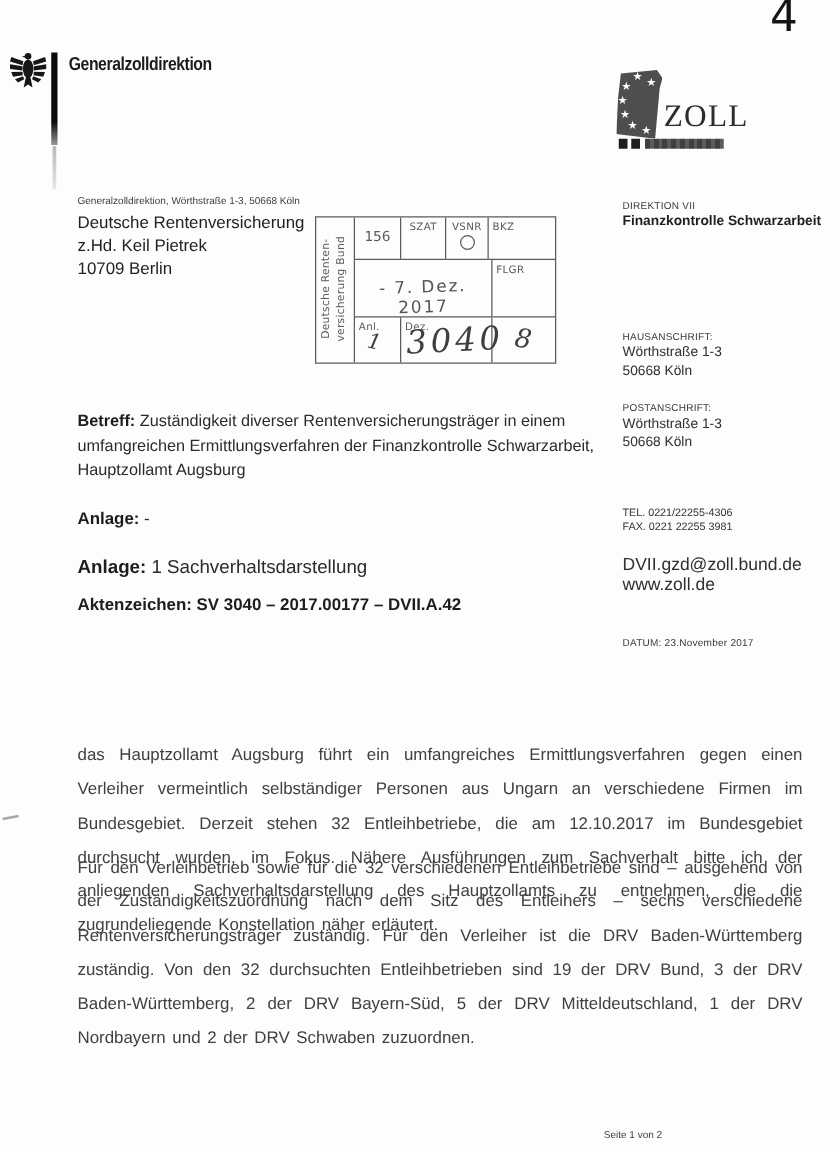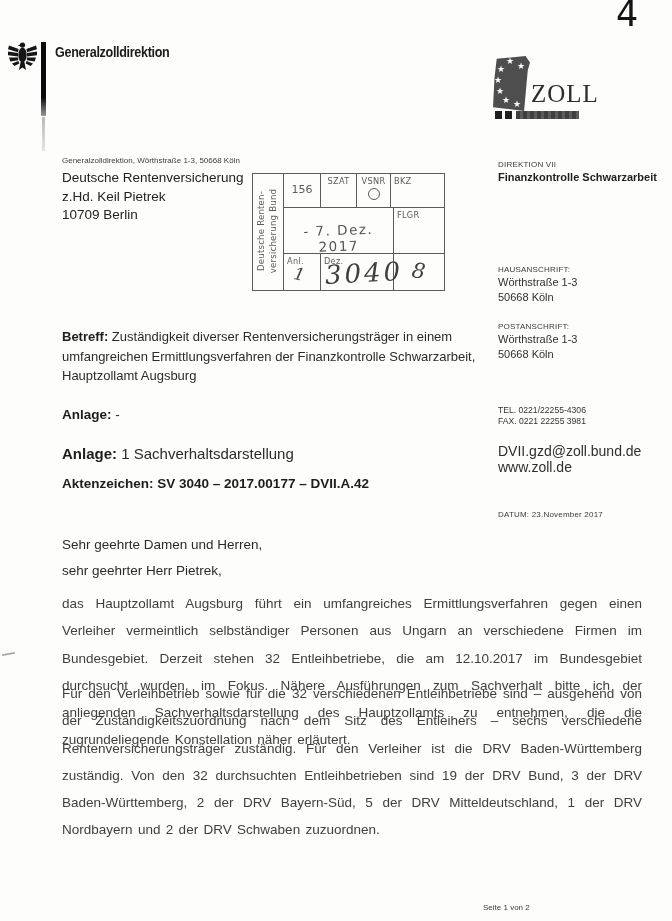--- a/index.html
+++ b/index.html
@@ -199,22 +199,18 @@
     <div>DVII.gzd@zoll.bund.de</div>
     <div>www.zoll.de</div>
   </div>
   <div class="abs ilbl" style="left:498px;top:510px">DATUM: 23.November 2017</div>
 
   <div class="abs refblock"><span class="b">Betreff:</span><span> Zuständigkeit diverser Rentenversicherungsträger in einem umfangreichen Ermittlungsverfahren der Finanzkontrolle Schwarzarbeit, Hauptzollamt Augsburg</span></div>
   <div class="abs bezug"><span class="b">Anlage:</span><span> -</span></div>
   <div class="abs anlage"><span class="b">Anlage:</span><span> 1 Sachverhaltsdarstellung</span></div>
   <div class="abs akten">Aktenzeichen: SV 3040 – 2017.00177 – DVII.A.42</div>
 
-  <div class="abs salut">
-    <div>Sehr geehrte Damen und Herren,</div>
-    <div>sehr geehrter Herr Pietrek,</div>
-  </div>
   <div class="abs para p1">das Hauptzollamt Augsburg führt ein umfangreiches Ermittlungsverfahren gegen einen Verleiher vermeintlich selbständiger Personen aus Ungarn an verschiedene Firmen im Bundesgebiet. Derzeit stehen 32 Entleihbetriebe, die am 12.10.2017 im Bundesgebiet durchsucht wurden, im Fokus. Nähere Ausführungen zum Sachverhalt bitte ich der anliegenden Sachverhaltsdarstellung des Hauptzollamts zu entnehmen, die die zugrundeliegende Konstellation näher erläutert.</div>
   <div class="abs para p2">Für den Verleihbetrieb sowie für die 32 verschiedenen Entleihbetriebe sind – ausgehend von der Zuständigkeitszuordnung nach dem Sitz des Entleihers – sechs verschiedene Rentenversicherungsträger zuständig. Für den Verleiher ist die DRV Baden-Württemberg zuständig. Von den 32 durchsuchten Entleihbetrieben sind 19 der DRV Bund, 3 der DRV Baden-Württemberg, 2 der DRV Bayern-Süd, 5 der DRV Mitteldeutschland, 1 der DRV Nordbayern und 2 der DRV Schwaben zuzuordnen.</div>
 
   <div class="abs foldmark"></div>
   <div class="abs footer">Seite 1 von 2</div>
 </div>
 
 </body></html>

